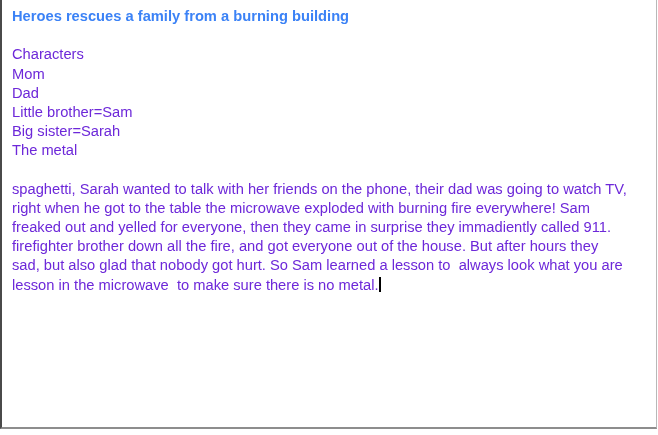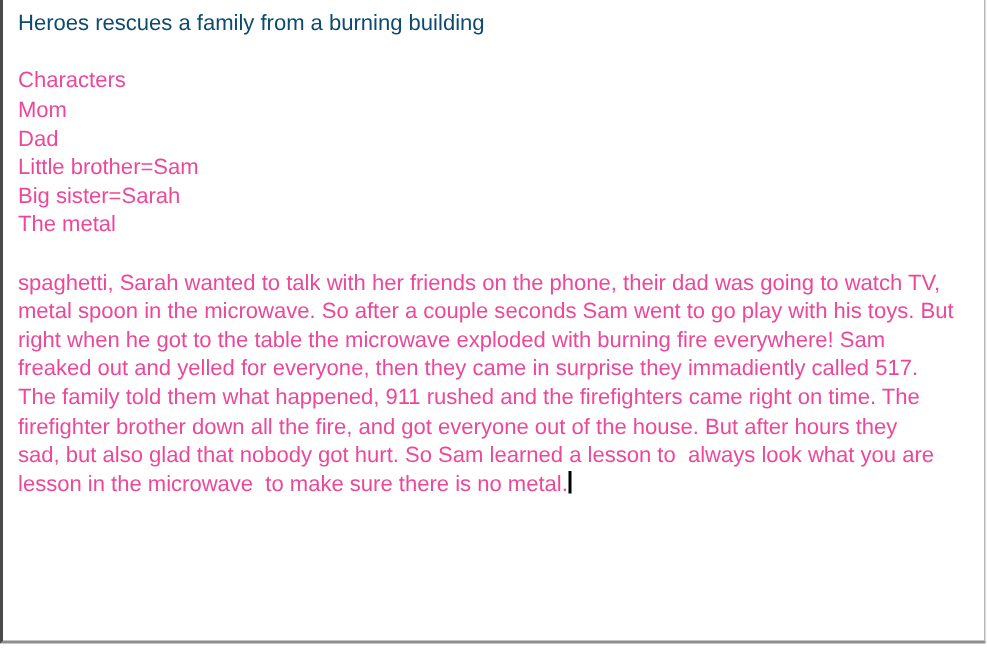--- a/index.html
+++ b/index.html
@@ -27,26 +27,26 @@
     border-right: 1px solid #b8b8b8;
     border-bottom: 2px solid #8d8d8d;
     padding: 7px 8px 0 10px;
     overflow: hidden;
     cursor: text;
   }
   .line {
     height: 19.2px;
     line-height: 19.2px;
     font-size: 14.7px;
-    color: #ec4899;
+    color: #6d28d9;
     white-space: pre;
   }
   .line.title {
-    font-weight: normal;
-    color: #0c4a6e;
+    font-weight: bold;
+    color: #3b82f6;
   }
   .caret {
     display: inline-block;
     width: 2px;
     height: 15px;
     background: #000000;
     vertical-align: -2px;
   }
 </style>
 </head>
@@ -61,22 +61,20 @@
     <div class="line">Characters</div>
     <div class="line">Mom</div>
     <div class="line">Dad</div>
     <div class="line">Little brother=Sam</div>
     <div class="line">Big sister=Sarah</div>
     <div class="line">The metal</div>
 
     <div class="line"></div>
 
     <div class="line">spaghetti, Sarah wanted to talk with her friends on the phone, their dad was going to watch TV,</div>
-    <div class="line">metal spoon in the microwave. So after a couple seconds Sam went to go play with his toys. But</div>
     <div class="line">right when he got to the table the microwave exploded with burning fire everywhere! Sam</div>
-    <div class="line">freaked out and yelled for everyone, then they came in surprise they immadiently called 517.</div>
-    <div class="line">The family told them what happened, 911 rushed and the firefighters came right on time. The</div>
+    <div class="line">freaked out and yelled for everyone, then they came in surprise they immadiently called 911.</div>
     <div class="line">firefighter brother down all the fire, and got everyone out of the house. But after hours they</div>
     <div class="line">sad, but also glad that nobody got hurt. So Sam learned a lesson to  always look what you are</div>
     <div class="line"><span>lesson in the microwave  to make sure there is no metal.</span><span class="caret"></span></div>
 
   </div>
 </div>
 
 </body></html>

